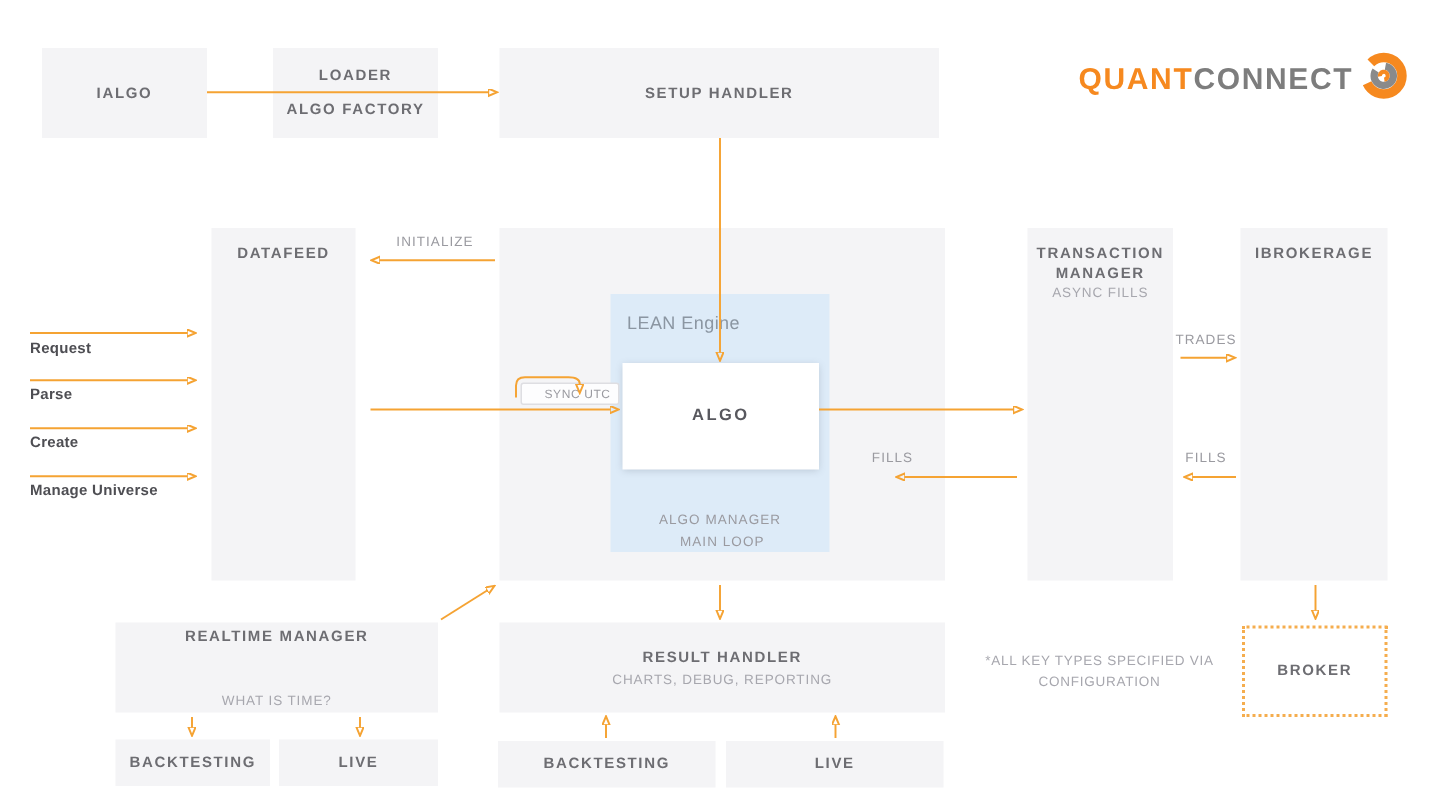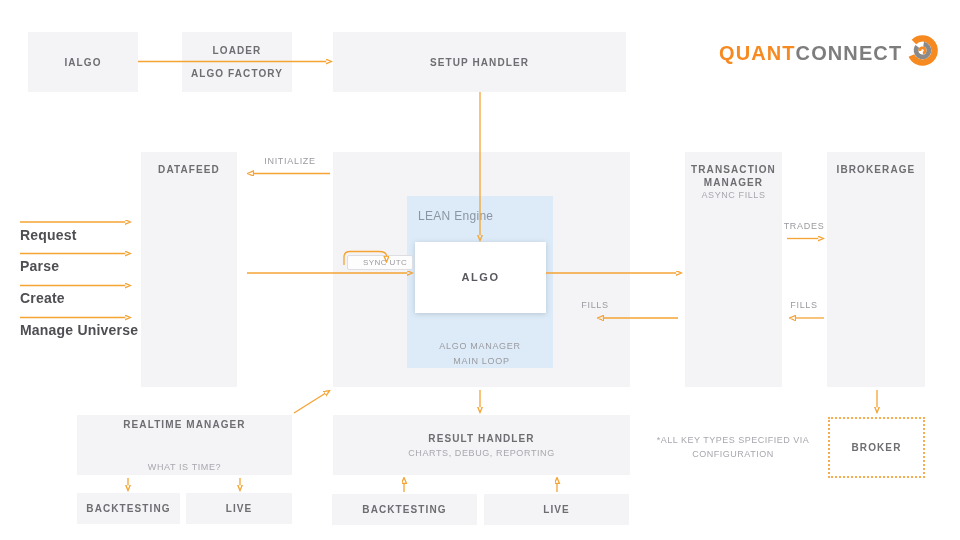--- a/index.html
+++ b/index.html
@@ -10,21 +10,21 @@
   .title{font-size:10px;font-weight:bold;letter-spacing:1.1px;color:#6d6d72;line-height:13px;text-align:center;}
   .subtitle{font-size:9px;letter-spacing:.6px;color:#a7a7ae;margin-top:3px;text-align:left;}
 
   .lean-box{position:absolute;background:#ddebf8;box-sizing:border-box;padding:10px 0 0 11px;}
   .lean-label{font-size:12px;color:#8b96a2;letter-spacing:.3px;}
 
   .algo-box{position:absolute;background:#ffffff;box-shadow:0 1px 5px rgba(90,100,120,.28);display:flex;align-items:center;justify-content:center;}
   .algo-box .title{letter-spacing:1.6px;color:#58585e;font-size:11px;}
 
   .floating-label{position:absolute;font-size:9px;letter-spacing:.7px;color:#9a9aa0;text-align:center;}
-  .side-label{position:absolute;font-size:14px;font-weight:bold;letter-spacing:.2px;color:#4e4e53;}
+  .side-label{position:absolute;font-size:10px;font-weight:bold;letter-spacing:.2px;color:#4e4e53;}
   .sync-pill{position:absolute;font-size:8px;letter-spacing:.4px;color:#9a9aa0;background:#fdfdfe;border:1px solid #dedee2;border-radius:2px;padding:2px 5px;}
   .footnote{position:absolute;font-size:9px;letter-spacing:.5px;color:#a7a7ae;text-align:center;line-height:14px;}
 
   .broker-box{position:absolute;background:#ffffff;border:2px dotted #f5ad4e;display:flex;align-items:center;justify-content:center;box-sizing:border-box;}
 
   .logo{position:absolute;left:719px;top:38px;display:flex;align-items:center;}
   .logo-text{font-size:20px;font-weight:bold;letter-spacing:1.1px;line-height:30px;}
   .logo-quant{color:#f6891f;}
   .logo-connect{color:#7d7d7d;}
   .logo-icon{margin-left:3px;margin-top:-6px;}

